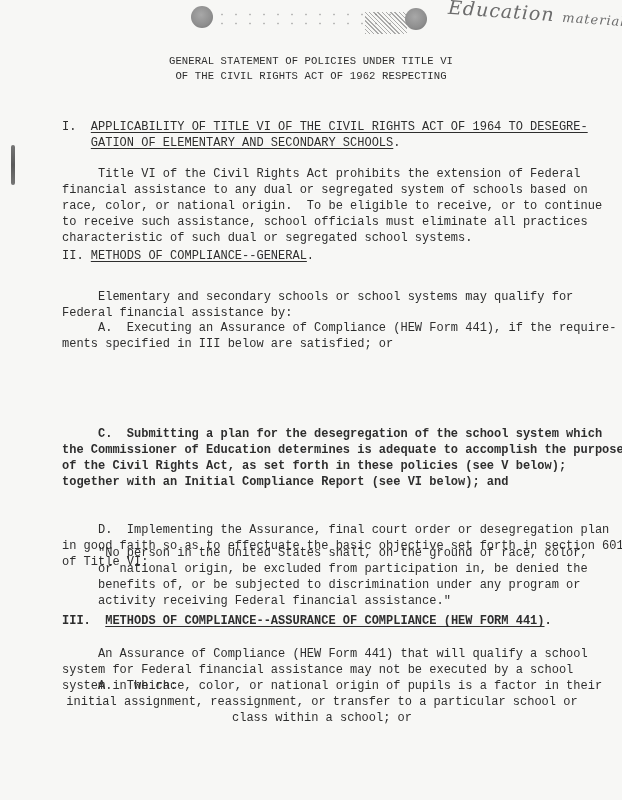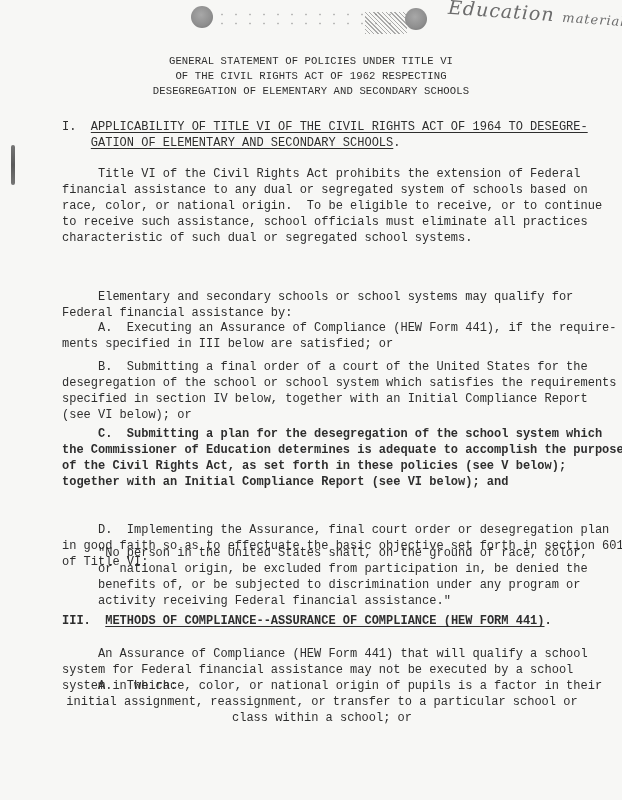--- a/index.html
+++ b/index.html
@@ -47,39 +47,35 @@
   <div class="stamp"></div>
   <div class="hole h2"></div>
   <div class="handwriting">
     <span>Education</span><span class="small">material</span>
   </div>
   <div class="margin-mark"></div>
 
   <div class="title">
     <div>GENERAL STATEMENT OF POLICIES UNDER TITLE VI</div>
     <div>OF THE CIVIL RIGHTS ACT OF 1962 RESPECTING</div>
-    <div>DESEGREGATION OF ELEMENTARY AND SECONDARY SCHOOLS</div>
   </div>
 
   <div class="block" style="top:119px;"><span>I.  </span><span class="u">APPLICABILITY OF TITLE VI OF THE CIVIL RIGHTS ACT OF 1964 TO DESEGRE-</span>
 <span>    </span><span class="u">GATION OF ELEMENTARY AND SECONDARY SCHOOLS</span><span>.</span></div>
   <div class="block" style="top:166px;">     Title VI of the Civil Rights Act prohibits the extension of Federal
 financial assistance to any dual or segregated system of schools based on
 race, color, or national origin.  To be eligible to receive, or to continue
 to receive such assistance, school officials must eliminate all practices
 characteristic of such dual or segregated school systems.</div>
 
+  <div class="block" style="top:248px;"><span>II. </span><span class="u">METHODS OF COMPLIANCE--GENERAL</span><span>.</span></div>
   <div class="block" style="top:289px;">     Elementary and secondary schools or school systems may qualify for
 Federal financial assistance by:</div>
   <div class="block" style="top:320px;font-family:Liberation Mono, monospace;">     A.  Executing an Assurance of Compliance (HEW Form 441), if the require-
 ments specified in III below are satisfied; or</div>
-  <div class="block" style="top:359px;">     B.  Submitting a final order of a court of the United States for the
-desegregation of the school or school system which satisfies the requirements
-specified in section IV below, together with an Initial Compliance Report
-(see VI below); or</div>
   <div class="block" style="top:426px;font-weight:bold;">     C.  Submitting a plan for the desegregation of the school system which
 the Commissioner of Education determines is adequate to accomplish the purposes
 of the Civil Rights Act, as set forth in these policies (see V below);
 together with an Initial Compliance Report (see VI below); and</div>
   <div class="block" style="top:494px;margin-top:28px;">     D.  Implementing the Assurance, final court order or desegregation plan
 in good faith so as to effectuate the basic objective set forth in section 601
 of Title VI:</div>
   <div class="block" style="top:545px;">     "No person in the United States shall, on the ground of race, color,
      or national origin, be excluded from participation in, be denied the
      benefits of, or be subjected to discrimination under any program or

